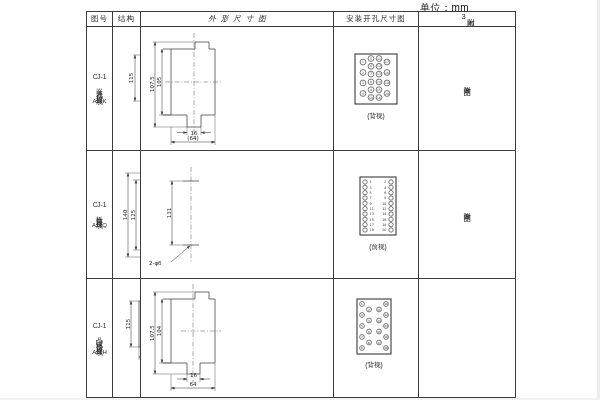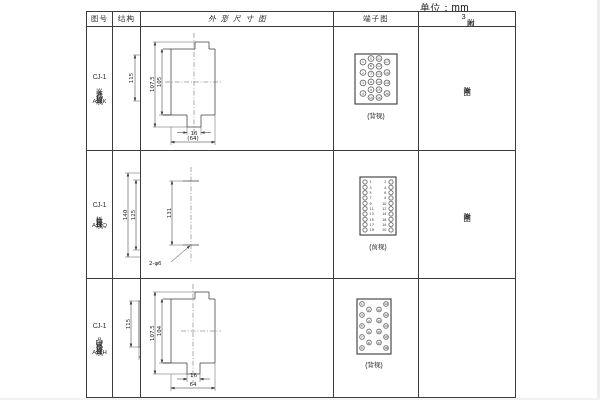--- a/index.html
+++ b/index.html
@@ -55,21 +55,21 @@
 <div class="page">
   <div class="shade-r"></div>
   <div class="shade-b"></div>
   <div class="unit">单位：mm</div>
 
   <div class="tbl">
 
     <div class="c hc">图号</div>
     <div class="c hc">结构</div>
     <div class="c hc sp">外形尺寸图</div>
-    <div class="c hc">端子图</div>
+    <div class="c hc">安装开孔尺寸图</div>
 
     <div class="c figcell">
       <div class="vt">附图3</div>
     </div>
     <div class="c structcell">
       <span class="series">CJ-1</span>
       <div class="vt">嵌入式后接线</div>
       <span class="model">A11K</span>
     </div>
     <div class="c">

